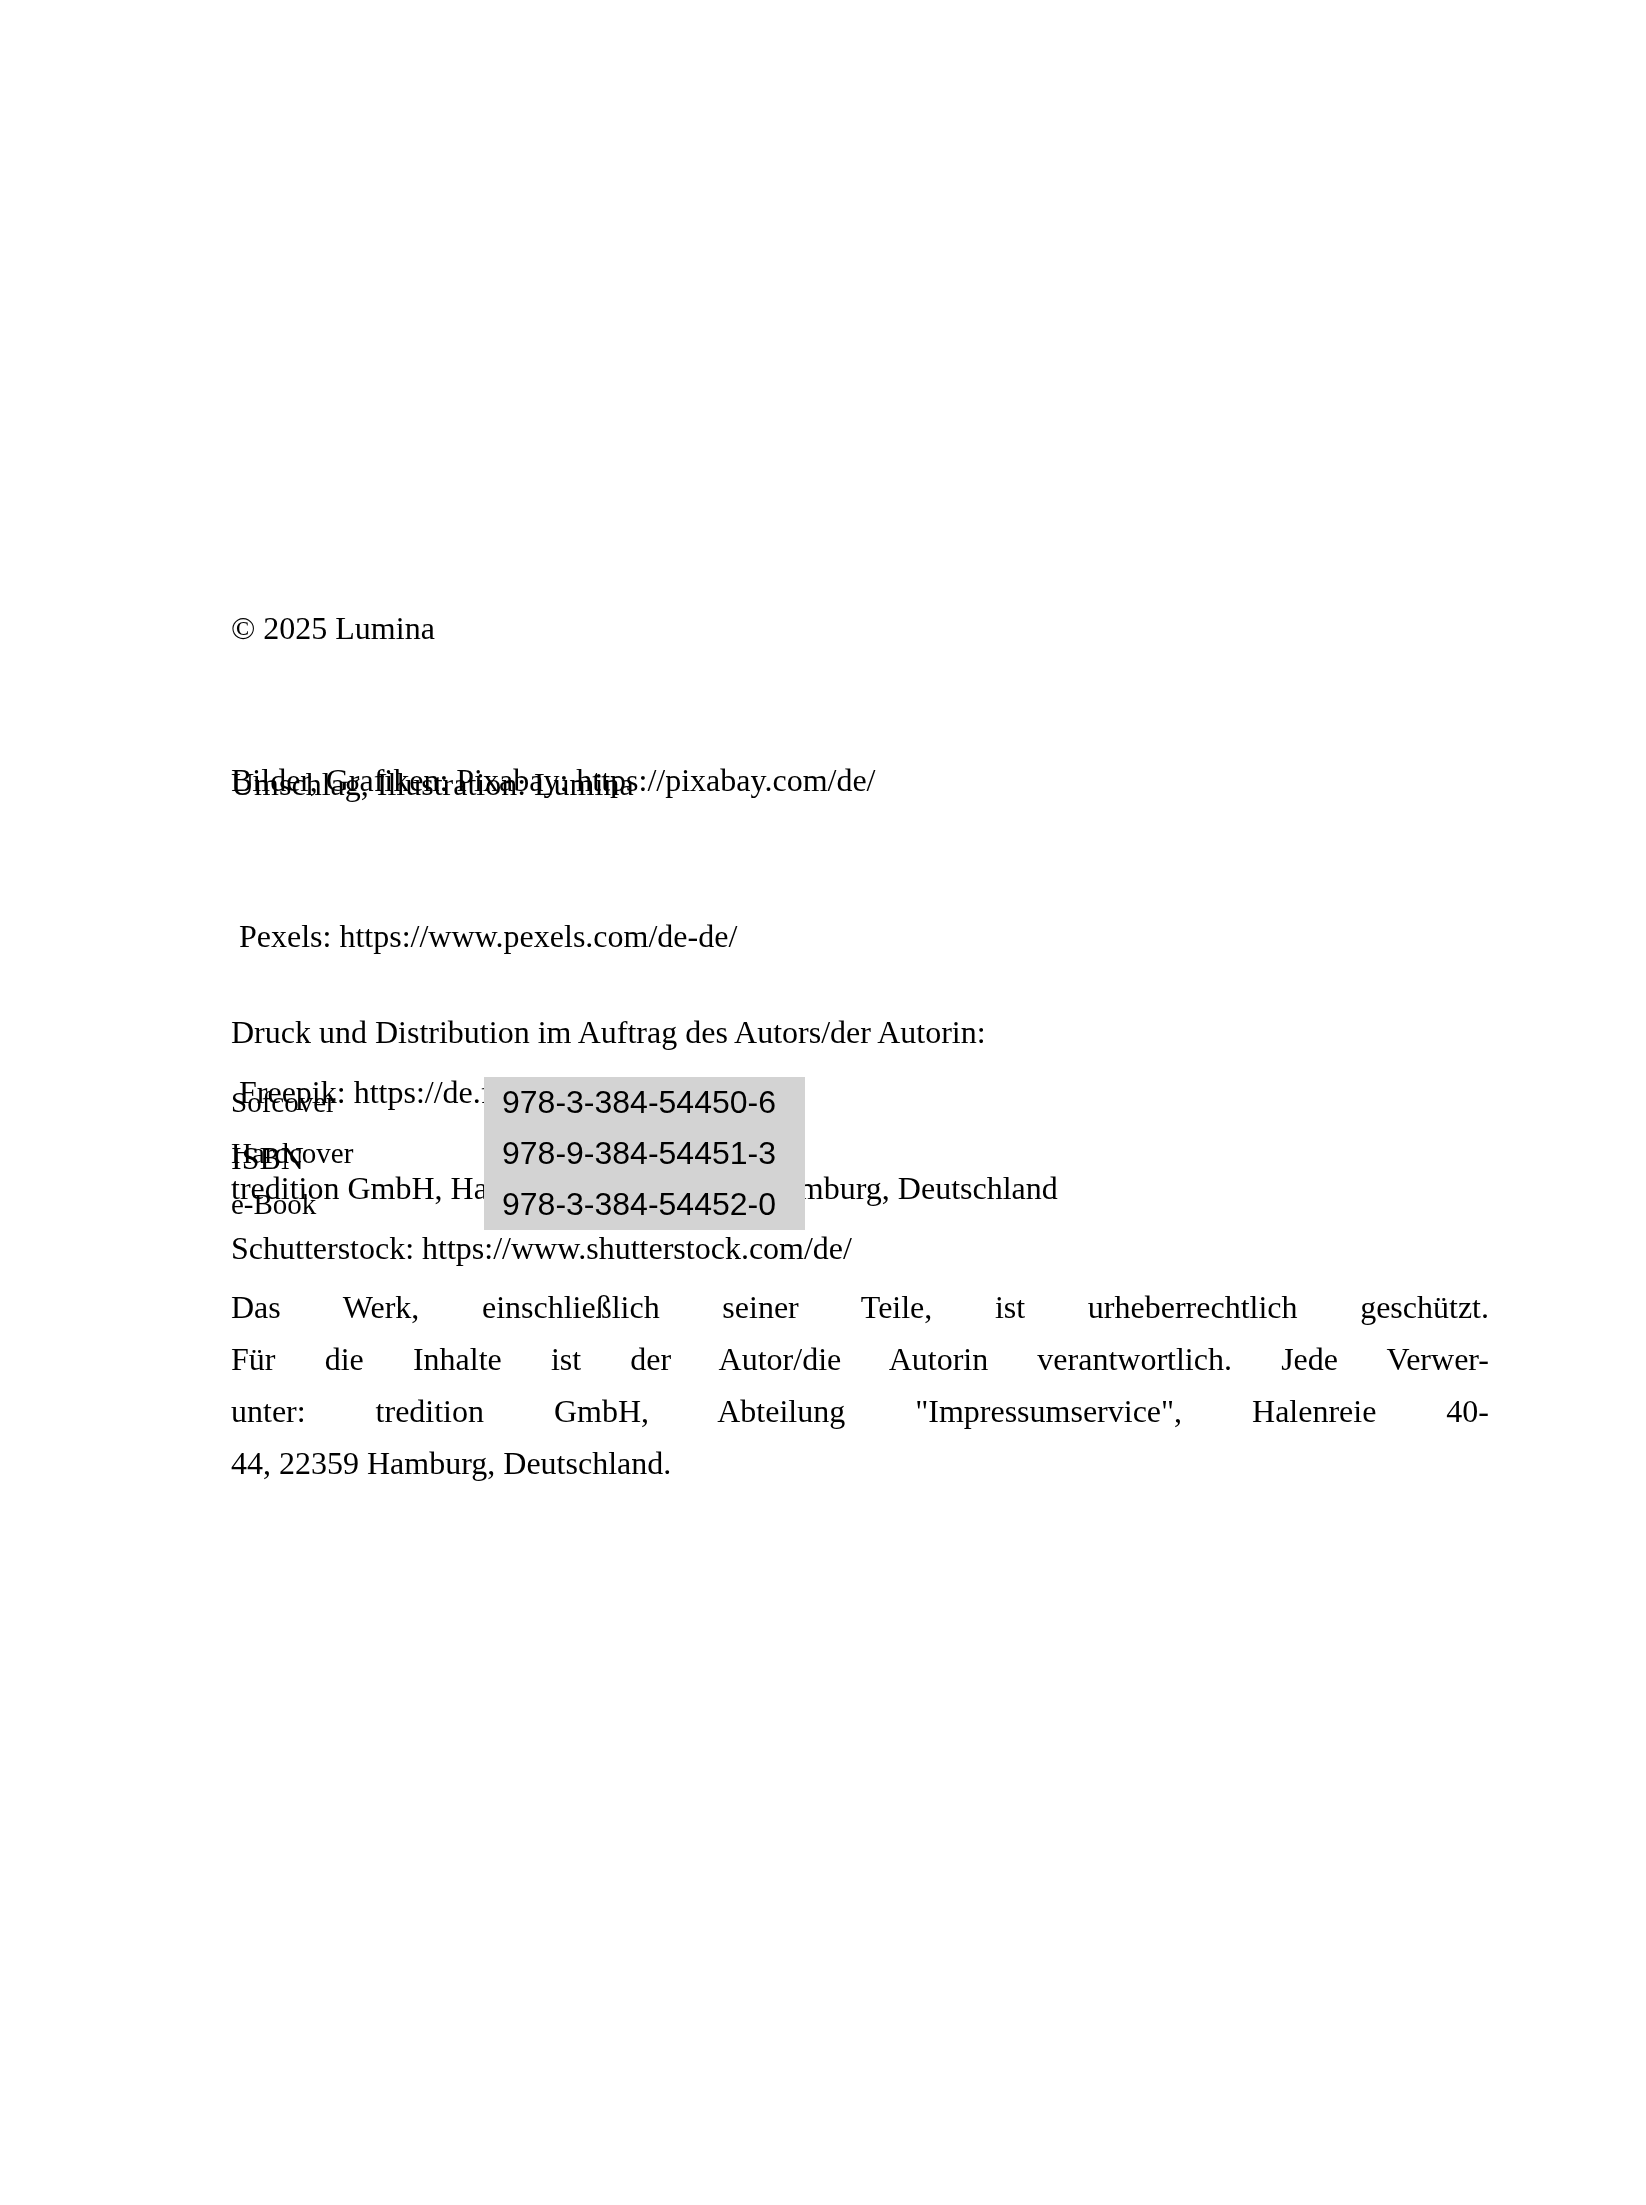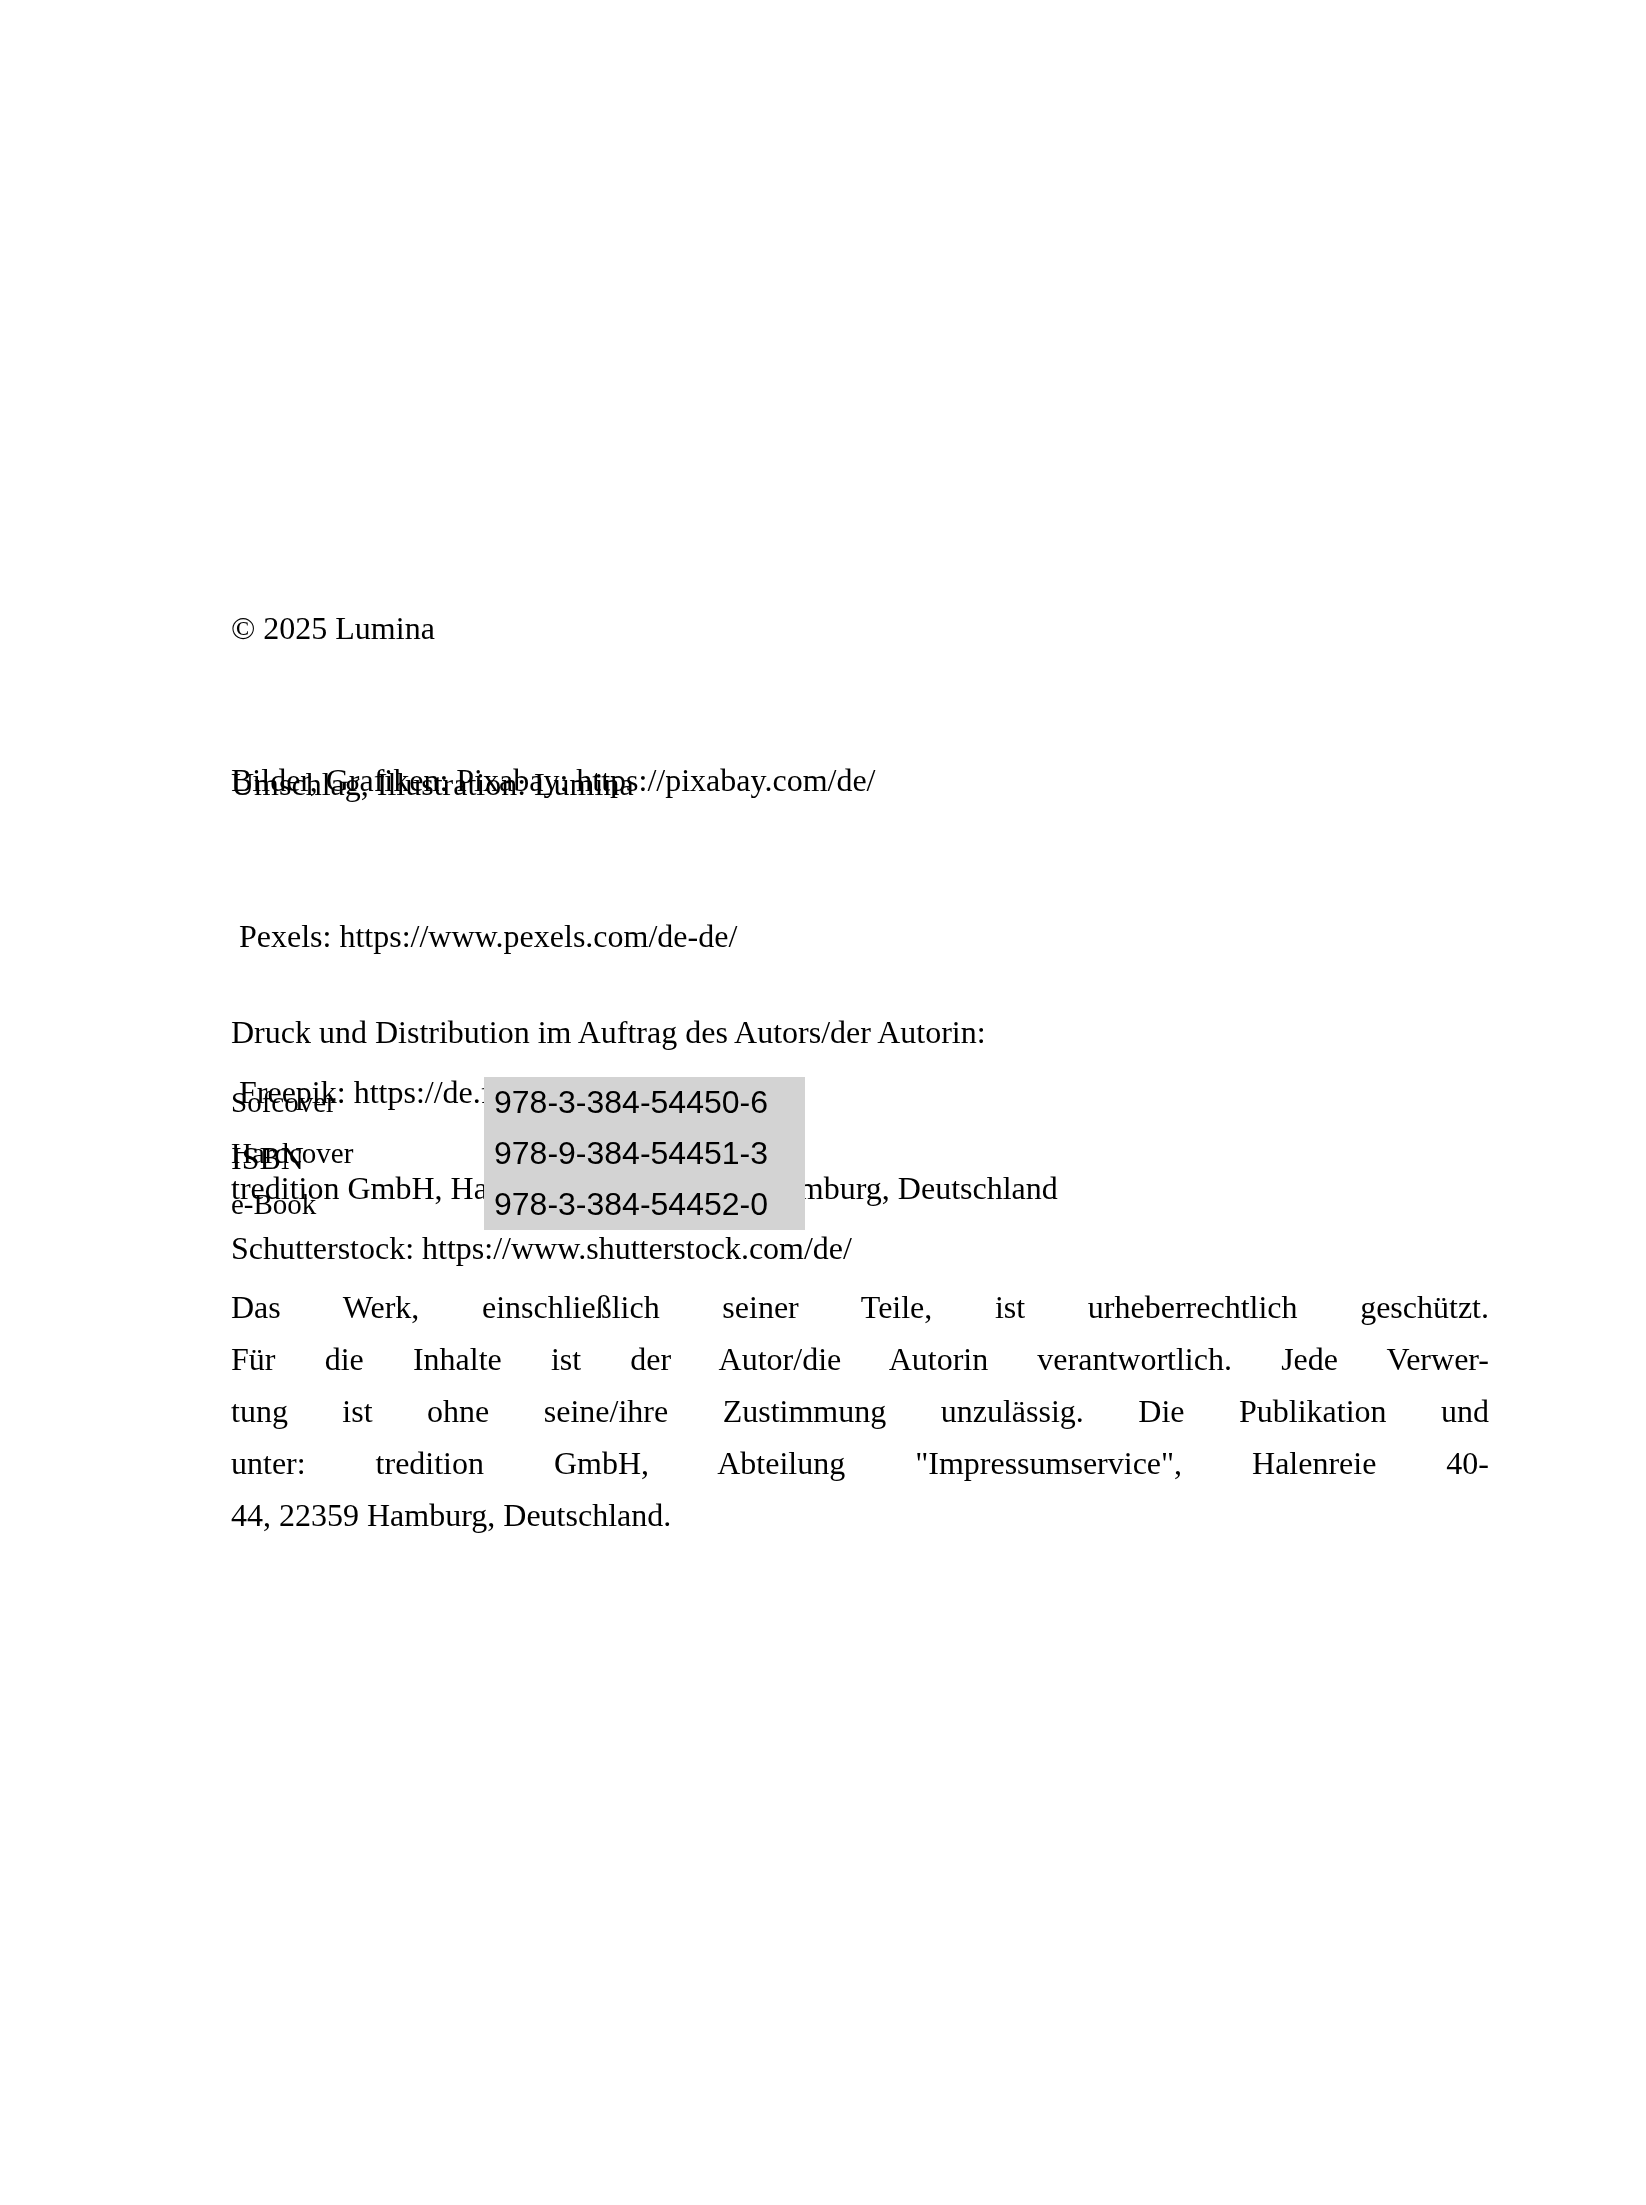--- a/index.html
+++ b/index.html
@@ -25,21 +25,21 @@
   .b-distribution{top:902px;}
   .b-isbn-heading{top:1028px;}
   .b-legal{top:1281px;white-space:normal;}
   .just{text-align:justify;text-align-last:justify;}
   
   .isbn-table{position:absolute;left:231px;top:1077px;width:1258px;}
   .isbn-row{display:grid;grid-template-columns:253px 321px;height:51px;}
   .isbn-label{font-size:29px;line-height:51px;}
   .isbn-value{
     background:#d3d3d3;font-family:"Liberation Sans", sans-serif;
-    font-size:32px;line-height:51px;padding-left:10px;
+    font-size:32px;line-height:51px;padding-left:18px;
   }
 </style>
 </head>
 <body>
 
 <div class="page">
 
 
   <section class="block b-copyright">
     <div>© 2025 Lumina</div>
@@ -73,19 +73,18 @@
     </div>
     <div class="isbn-row">
       <div class="isbn-label">e-Book</div>
       <div class="isbn-value">978-3-384-54452-0</div>
     </div>
   </section>
 
   <section class="block b-legal">
     <div class="just">Das Werk, einschließlich seiner Teile, ist urheberrechtlich geschützt.</div>
     <div class="just">Für die Inhalte ist der Autor/die Autorin verantwortlich. Jede Verwer-</div>
-    <div class="just">tung ist ohne seine/ihre Zustimmung unzulässig. Die Publikation und</div>
     <div class="just">unter: tredition GmbH, Abteilung "Impressumservice", Halenreie 40-</div>
     <div>44, 22359 Hamburg, Deutschland.</div>
   </section>
 
 </div>
 
 
 </body></html>

